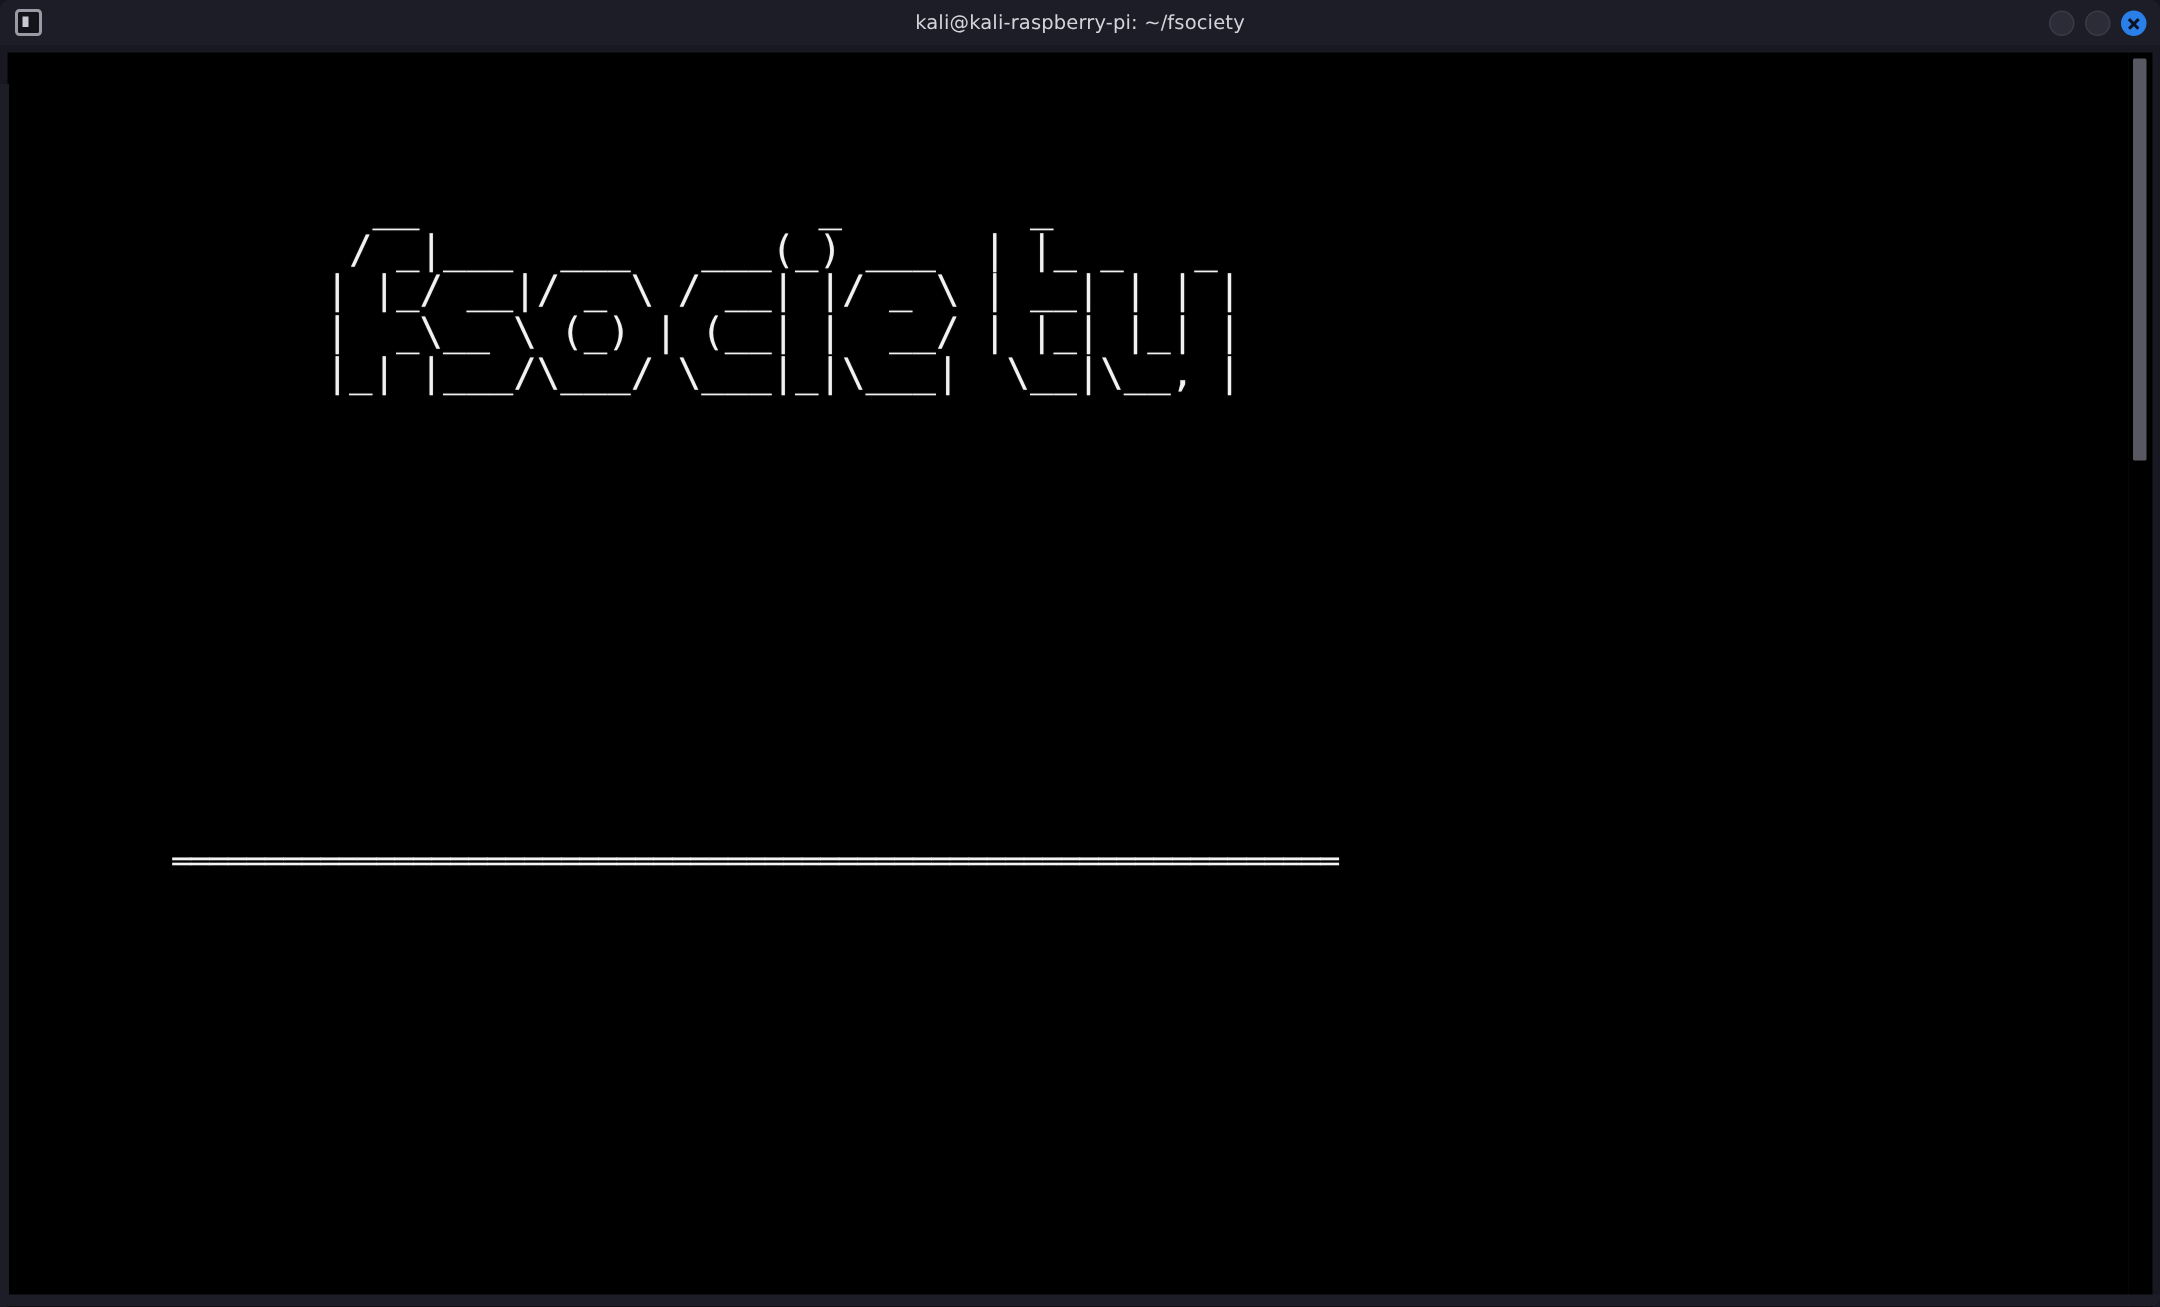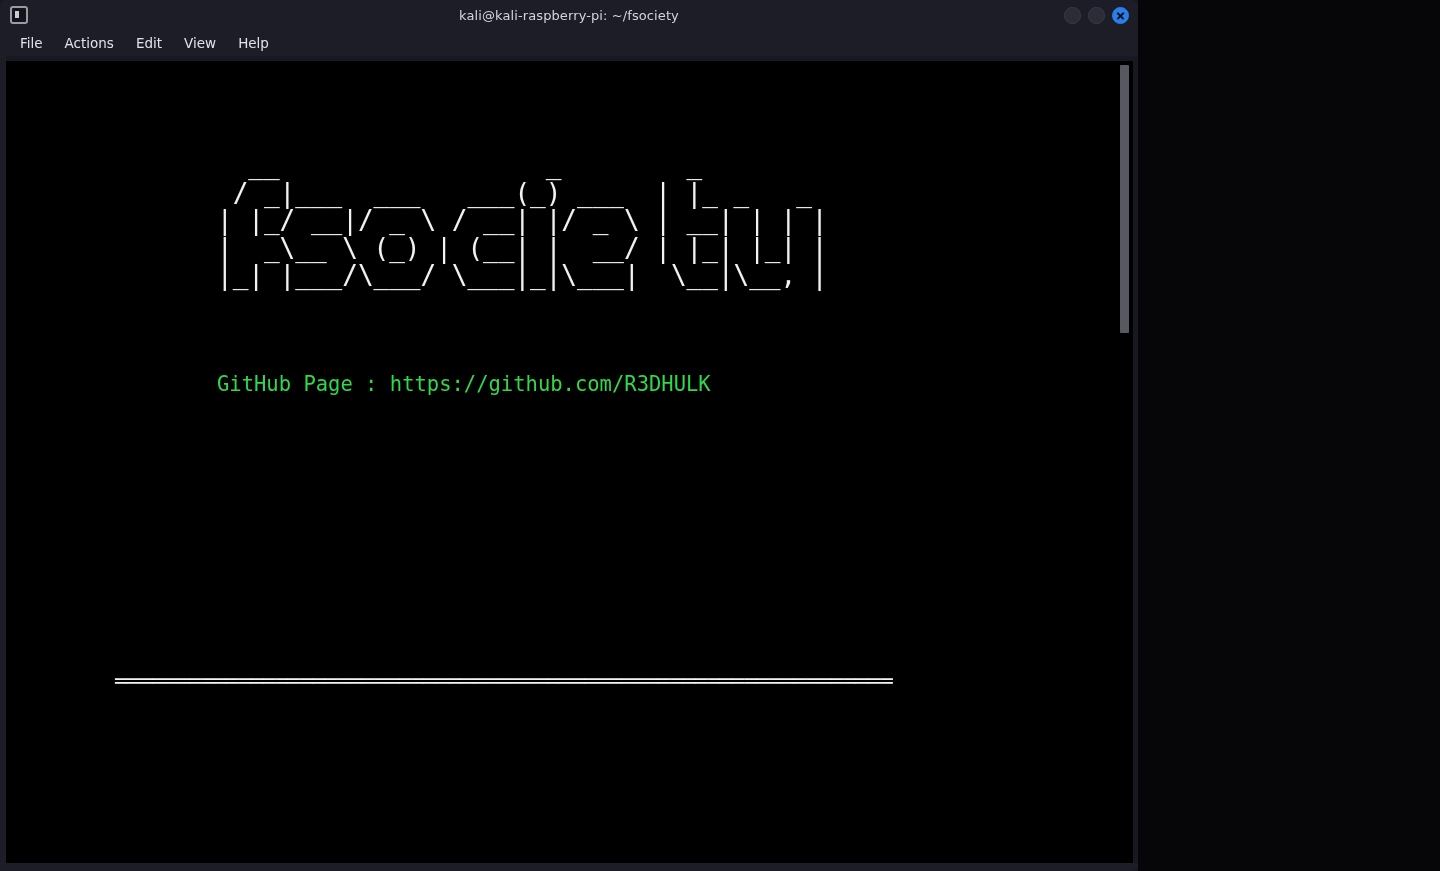--- a/index.html
+++ b/index.html
@@ -125,21 +125,21 @@
     left: -4px; top: -5px;
     width: 42px; height: 6px;
     background: #2d2d33;
     border-radius: 2px;
   }
 
   
   #window {
     position: absolute;
     left: 0; top: 0;
-    width: 1138px;
+    width: 1440px;
     height: 871px;
     background: #16161f;
     display: flex;
     flex-direction: column;
   }
 
   #titlebar {
     height: 30px;
     position: relative;
     display: flex;
@@ -381,43 +381,35 @@
   <div id="titlebar">
     <div id="title-icon"></div>
     <div id="title-text">kali@kali-raspberry-pi: ~/fsociety</div>
     <div id="win-btns">
       <div class="wb"></div>
       <div class="wb"></div>
       <div class="wb close"></div>
     </div>
   </div>
 
-  <div id="menubar">
-    <div class="menu-item">File</div>
-    <div class="menu-item">Actions</div>
-    <div class="menu-item">Edit</div>
-    <div class="menu-item">View</div>
-    <div class="menu-item">Help</div>
-  </div>
 
   <div id="term-frame">
     <div id="term-screen">
 
       <div id="watermark">
       </div>
 
       <div id="term-content">
 
         <div class="ascii"><span>  __                 _        _         </span>
 <span> / _|___  ___   ___(_) ___  | |_ _   _ </span>
 <span>| |_/ __|/ _ \ / __| |/ _ \ | __| | | |</span>
 <span>|  _\__ \ (_) | (__| |  __/ | |_| |_| |</span>
 <span>|_| |___/\___/ \___|_|\___|  \__|\__, |</span></div>
 
-        <div class="github">GitHub Page : https://github.com/R3DHULK</div>
 
         <div class="blank"></div>
         <div class="blank"></div>
 
         <div class="sep">═══════════════════════════════════════════════════════════════</div>
 
         <div class="blank"></div>
 
         
         

